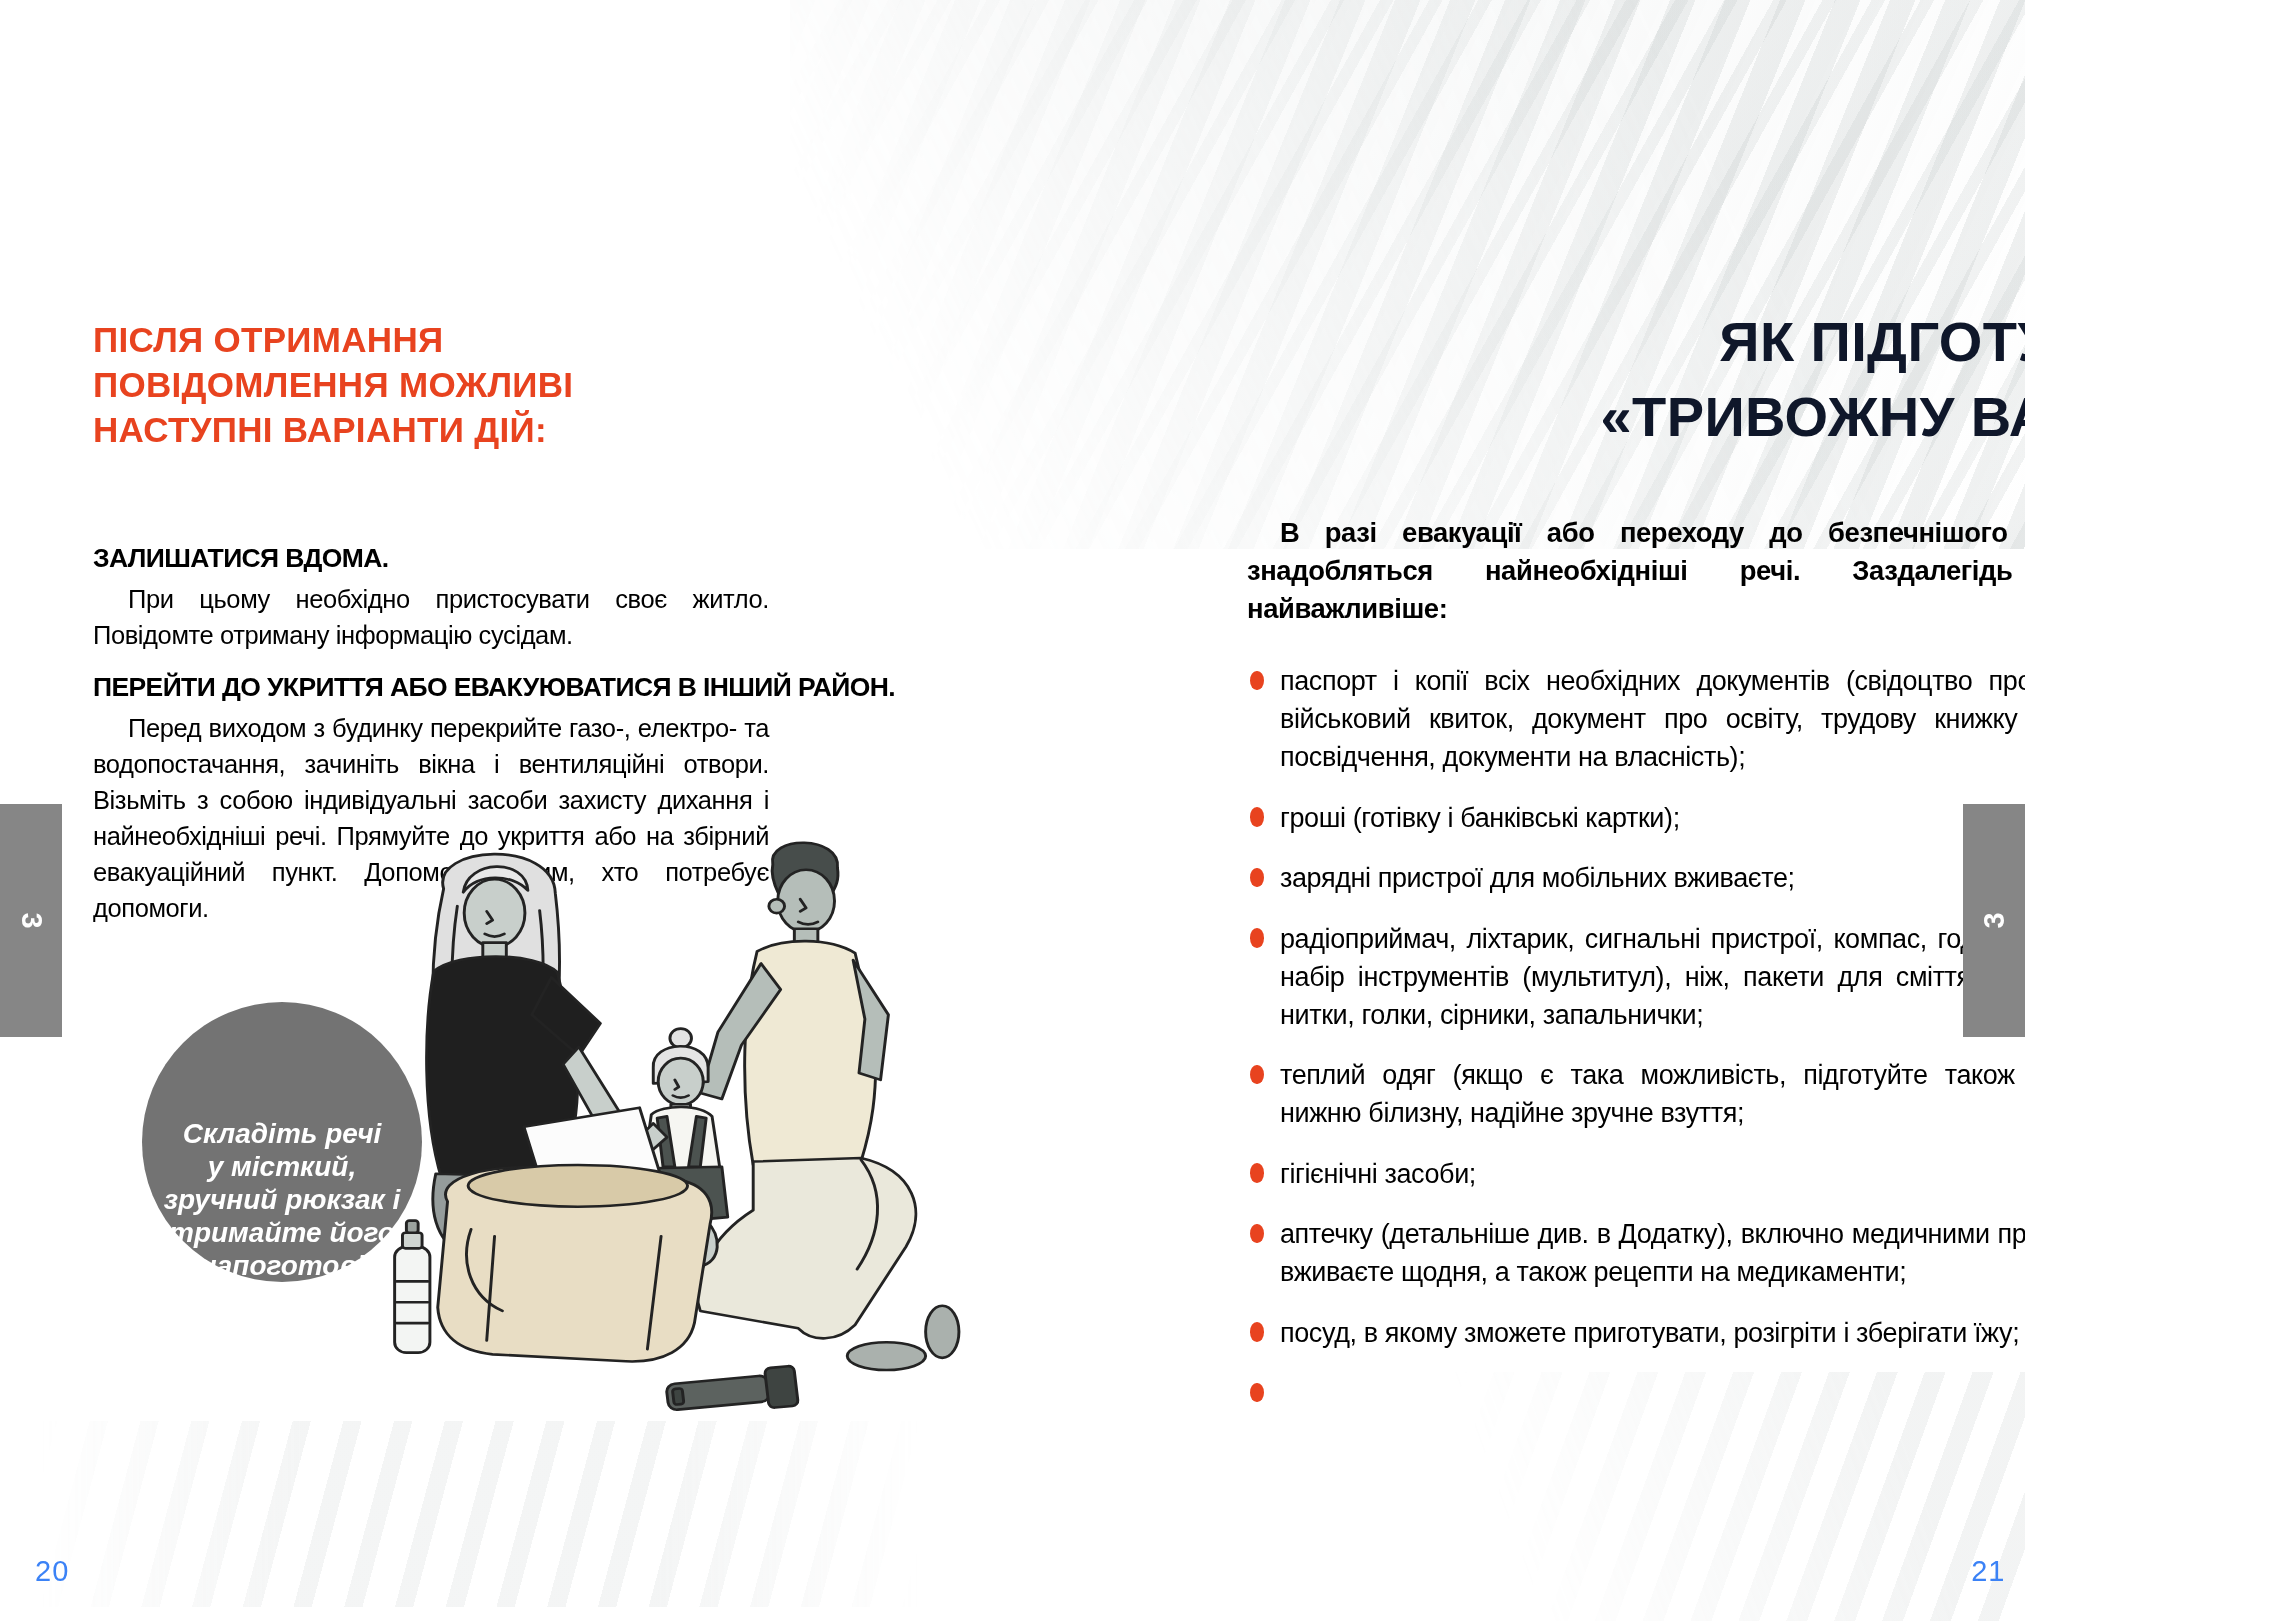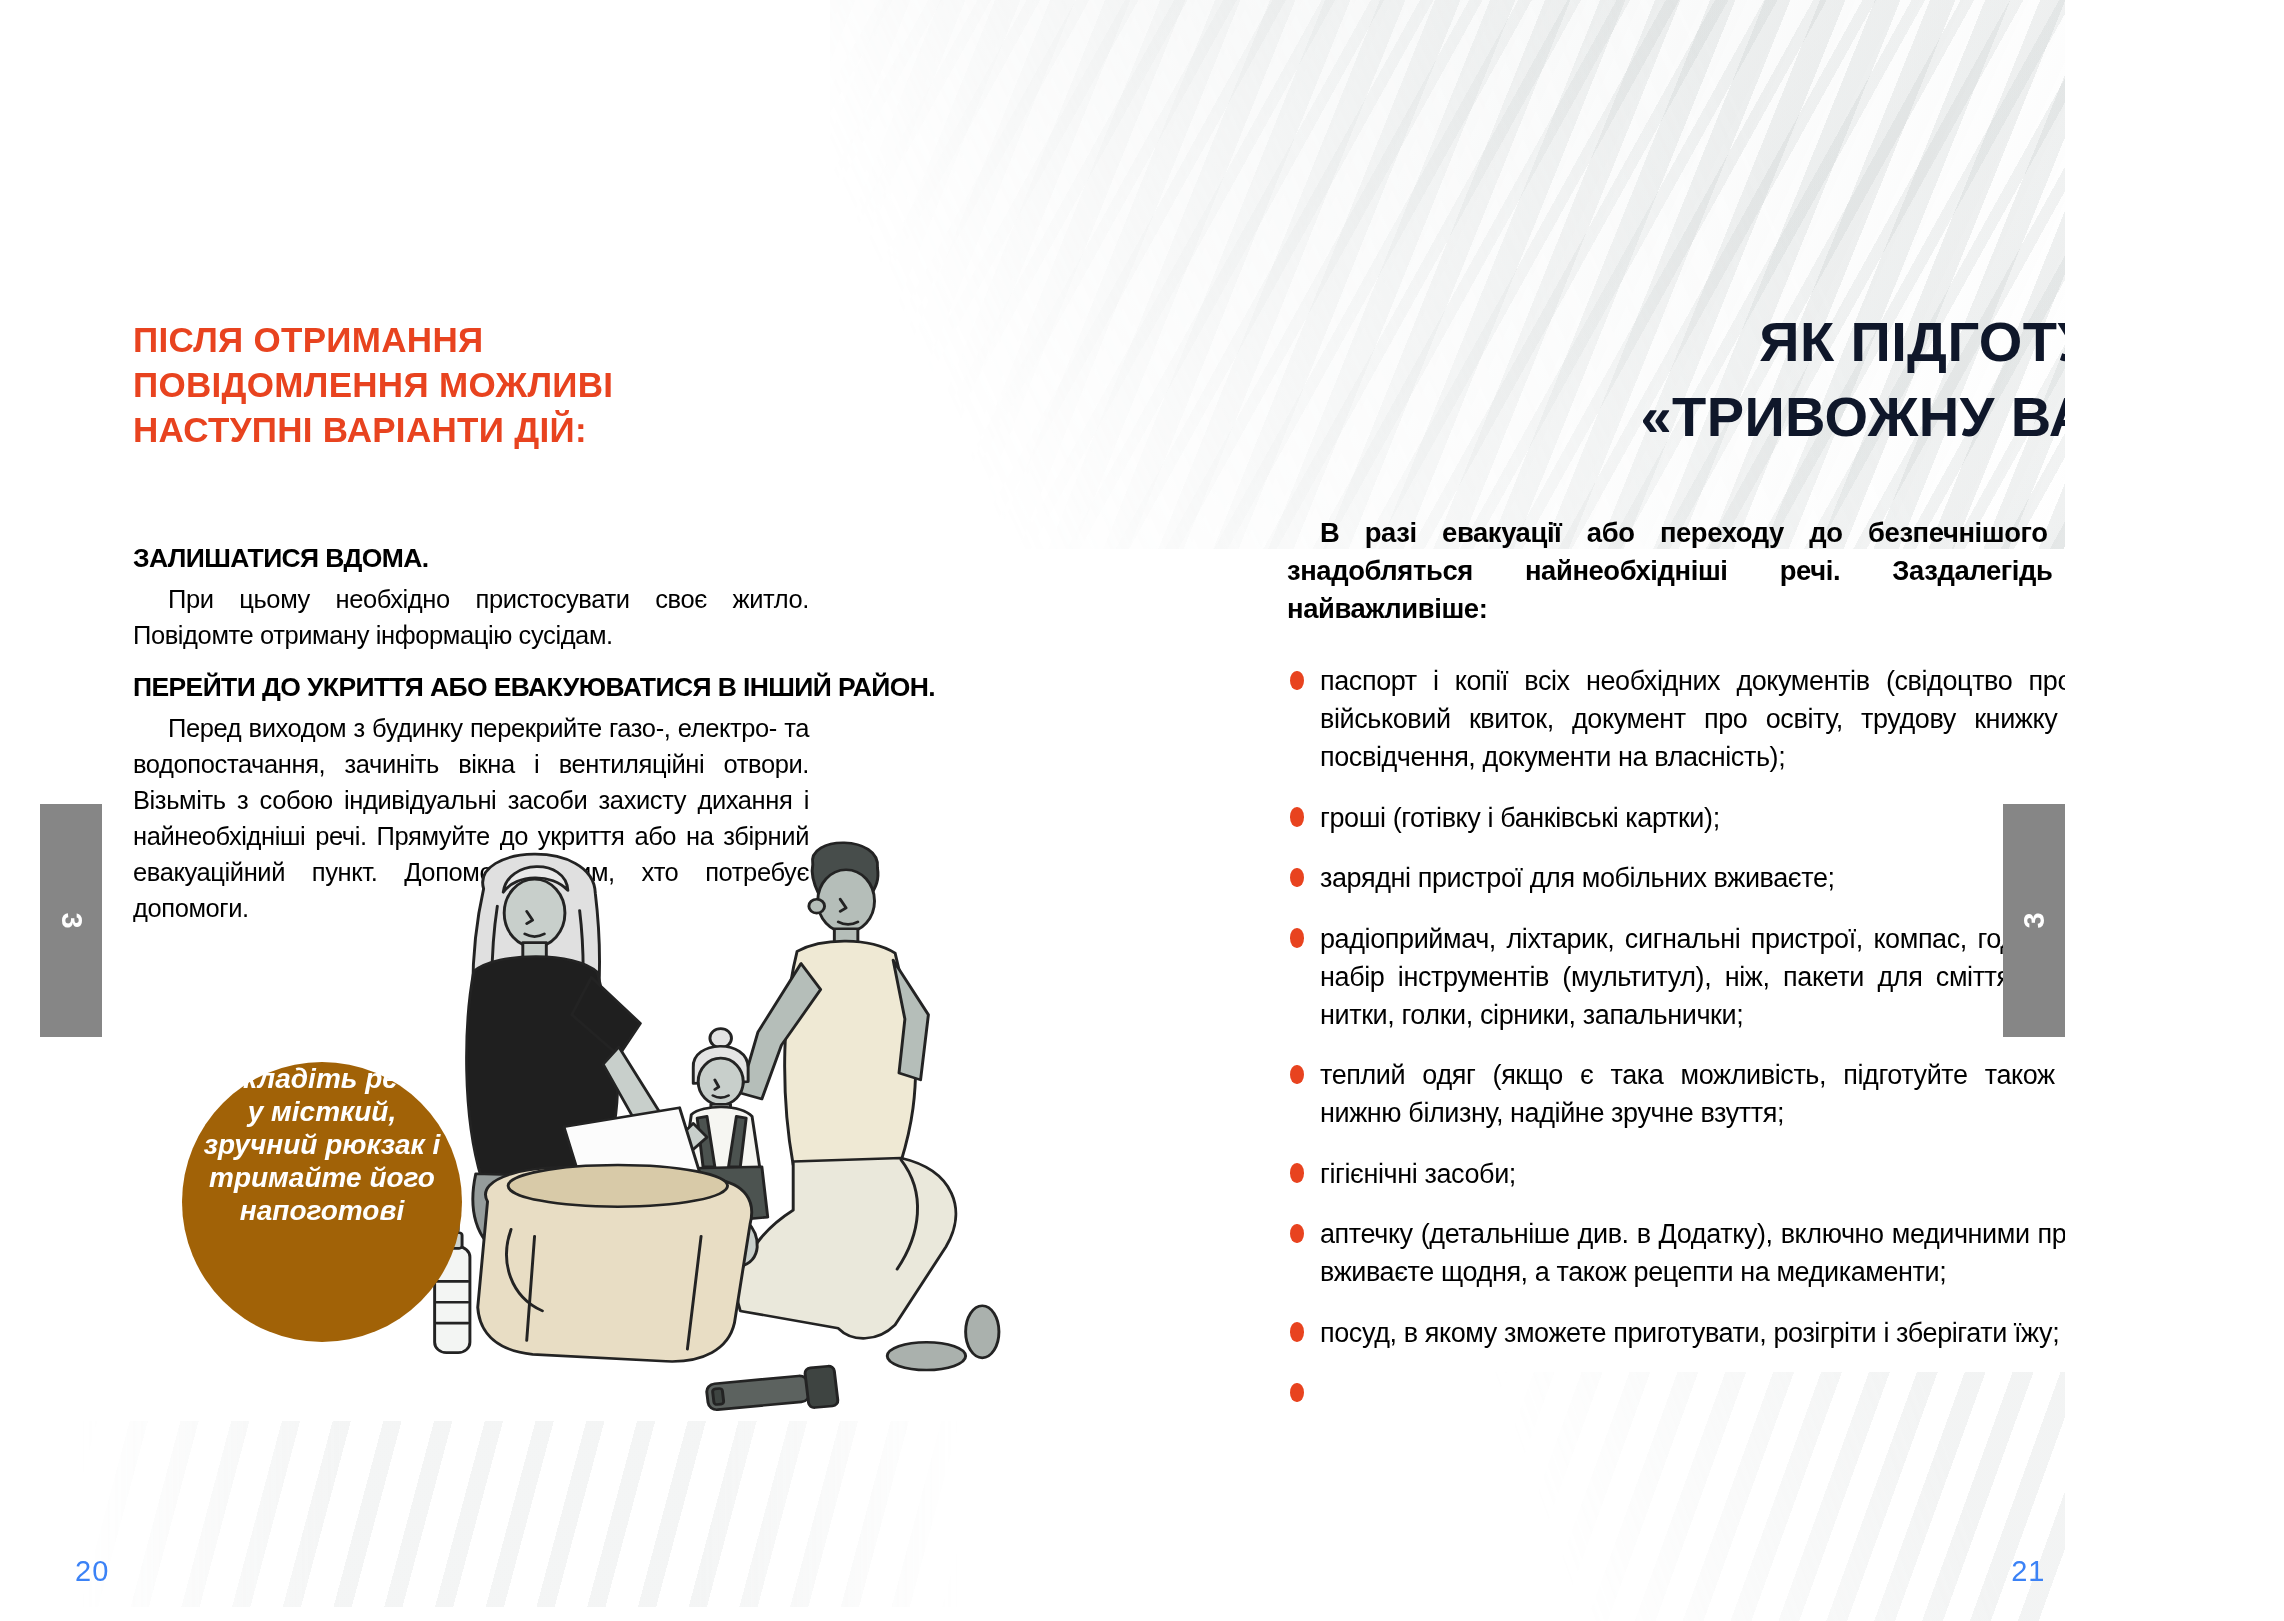--- a/index.html
+++ b/index.html
@@ -3,21 +3,20 @@
 <meta charset="utf-8">
 <style>
   html,body{margin:0;padding:0;background:#ffffff;}
   .spread{
     position:relative;
     width:2025px;height:1621px;
     background:#ffffff;
     overflow:hidden;
     font-family:"Liberation Sans",sans-serif;
     color:#000;
-    margin-left:40px;
   }
   
   .texture{position:absolute;pointer-events:none;}
   .texture-tr{
     top:0;right:0;width:1235px;height:549px;
     background:
       repeating-linear-gradient(112deg, rgba(178,186,186,.20) 0 23.5px, rgba(255,255,255,0) 23.5px 51px),
       repeating-linear-gradient(119deg, rgba(160,170,170,.14) 0 11.8px, rgba(255,255,255,0) 11.8px 43px),
       linear-gradient(115deg, rgba(190,198,198,.30), rgba(208,214,214,.12) 55%, rgba(255,255,255,0));
     -webkit-mask-image:linear-gradient(245deg,#000 25%,transparent 88%);
@@ -46,23 +45,23 @@
   .section-2{top:672px;}
   .sec-title{
     margin:0 0 6.9px 0;font-size:26.5px;line-height:31px;font-weight:bold;
     letter-spacing:-0.6px;white-space:nowrap;
   }
   .sec-body{
     margin:0;font-size:25.5px;line-height:36px;
     text-align:justify;text-indent:35px;letter-spacing:-0.4px;
   }
   .badge{
-    position:absolute;left:142px;top:1062px;width:280px;height:280px;
-    border-radius:50%;background:#a16207;
-    display:flex;align-items:flex-start;justify-content:center;
+    position:absolute;left:142px;top:1002px;width:280px;height:280px;
+    border-radius:50%;background:#737373;
+    display:flex;align-items:flex-end;justify-content:center;
   }
   .badge-text{
     color:#fff;font-weight:bold;font-style:italic;
     font-size:28px;line-height:33px;text-align:center;white-space:pre-line;
   }
   .illustration{position:absolute;left:377px;top:828px;width:627px;height:608px;}
   .illustration path,.illustration ellipse,.illustration rect,.illustration circle{
     stroke:#232323;stroke-width:3;stroke-linejoin:round;stroke-linecap:round;
   }
   

